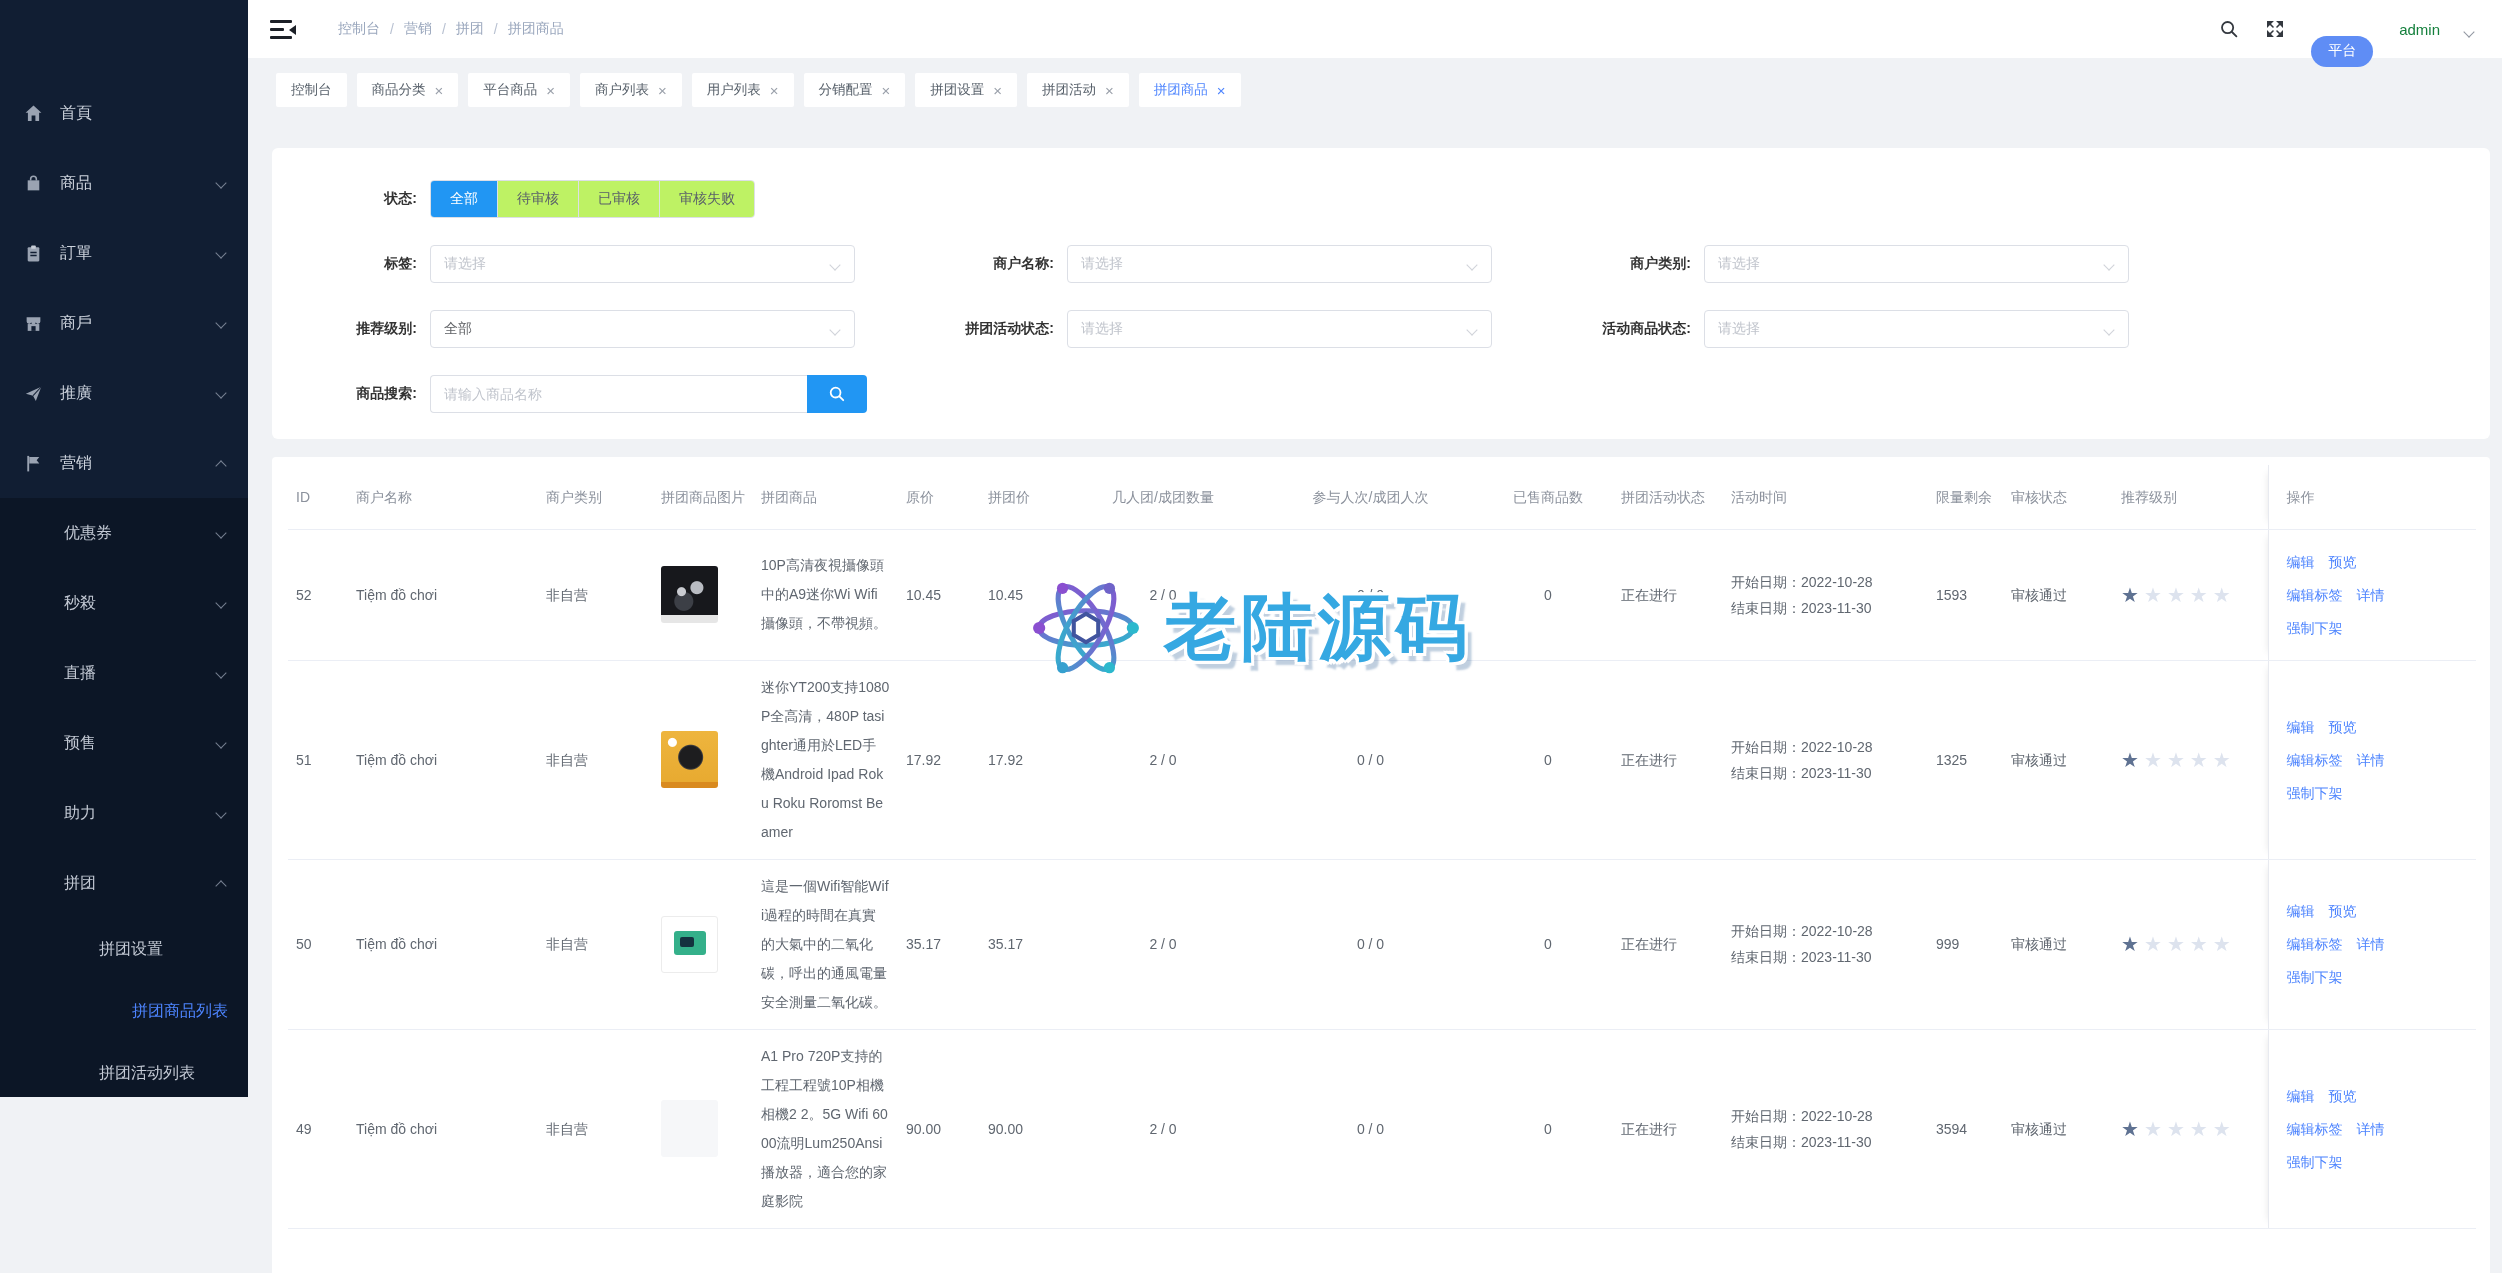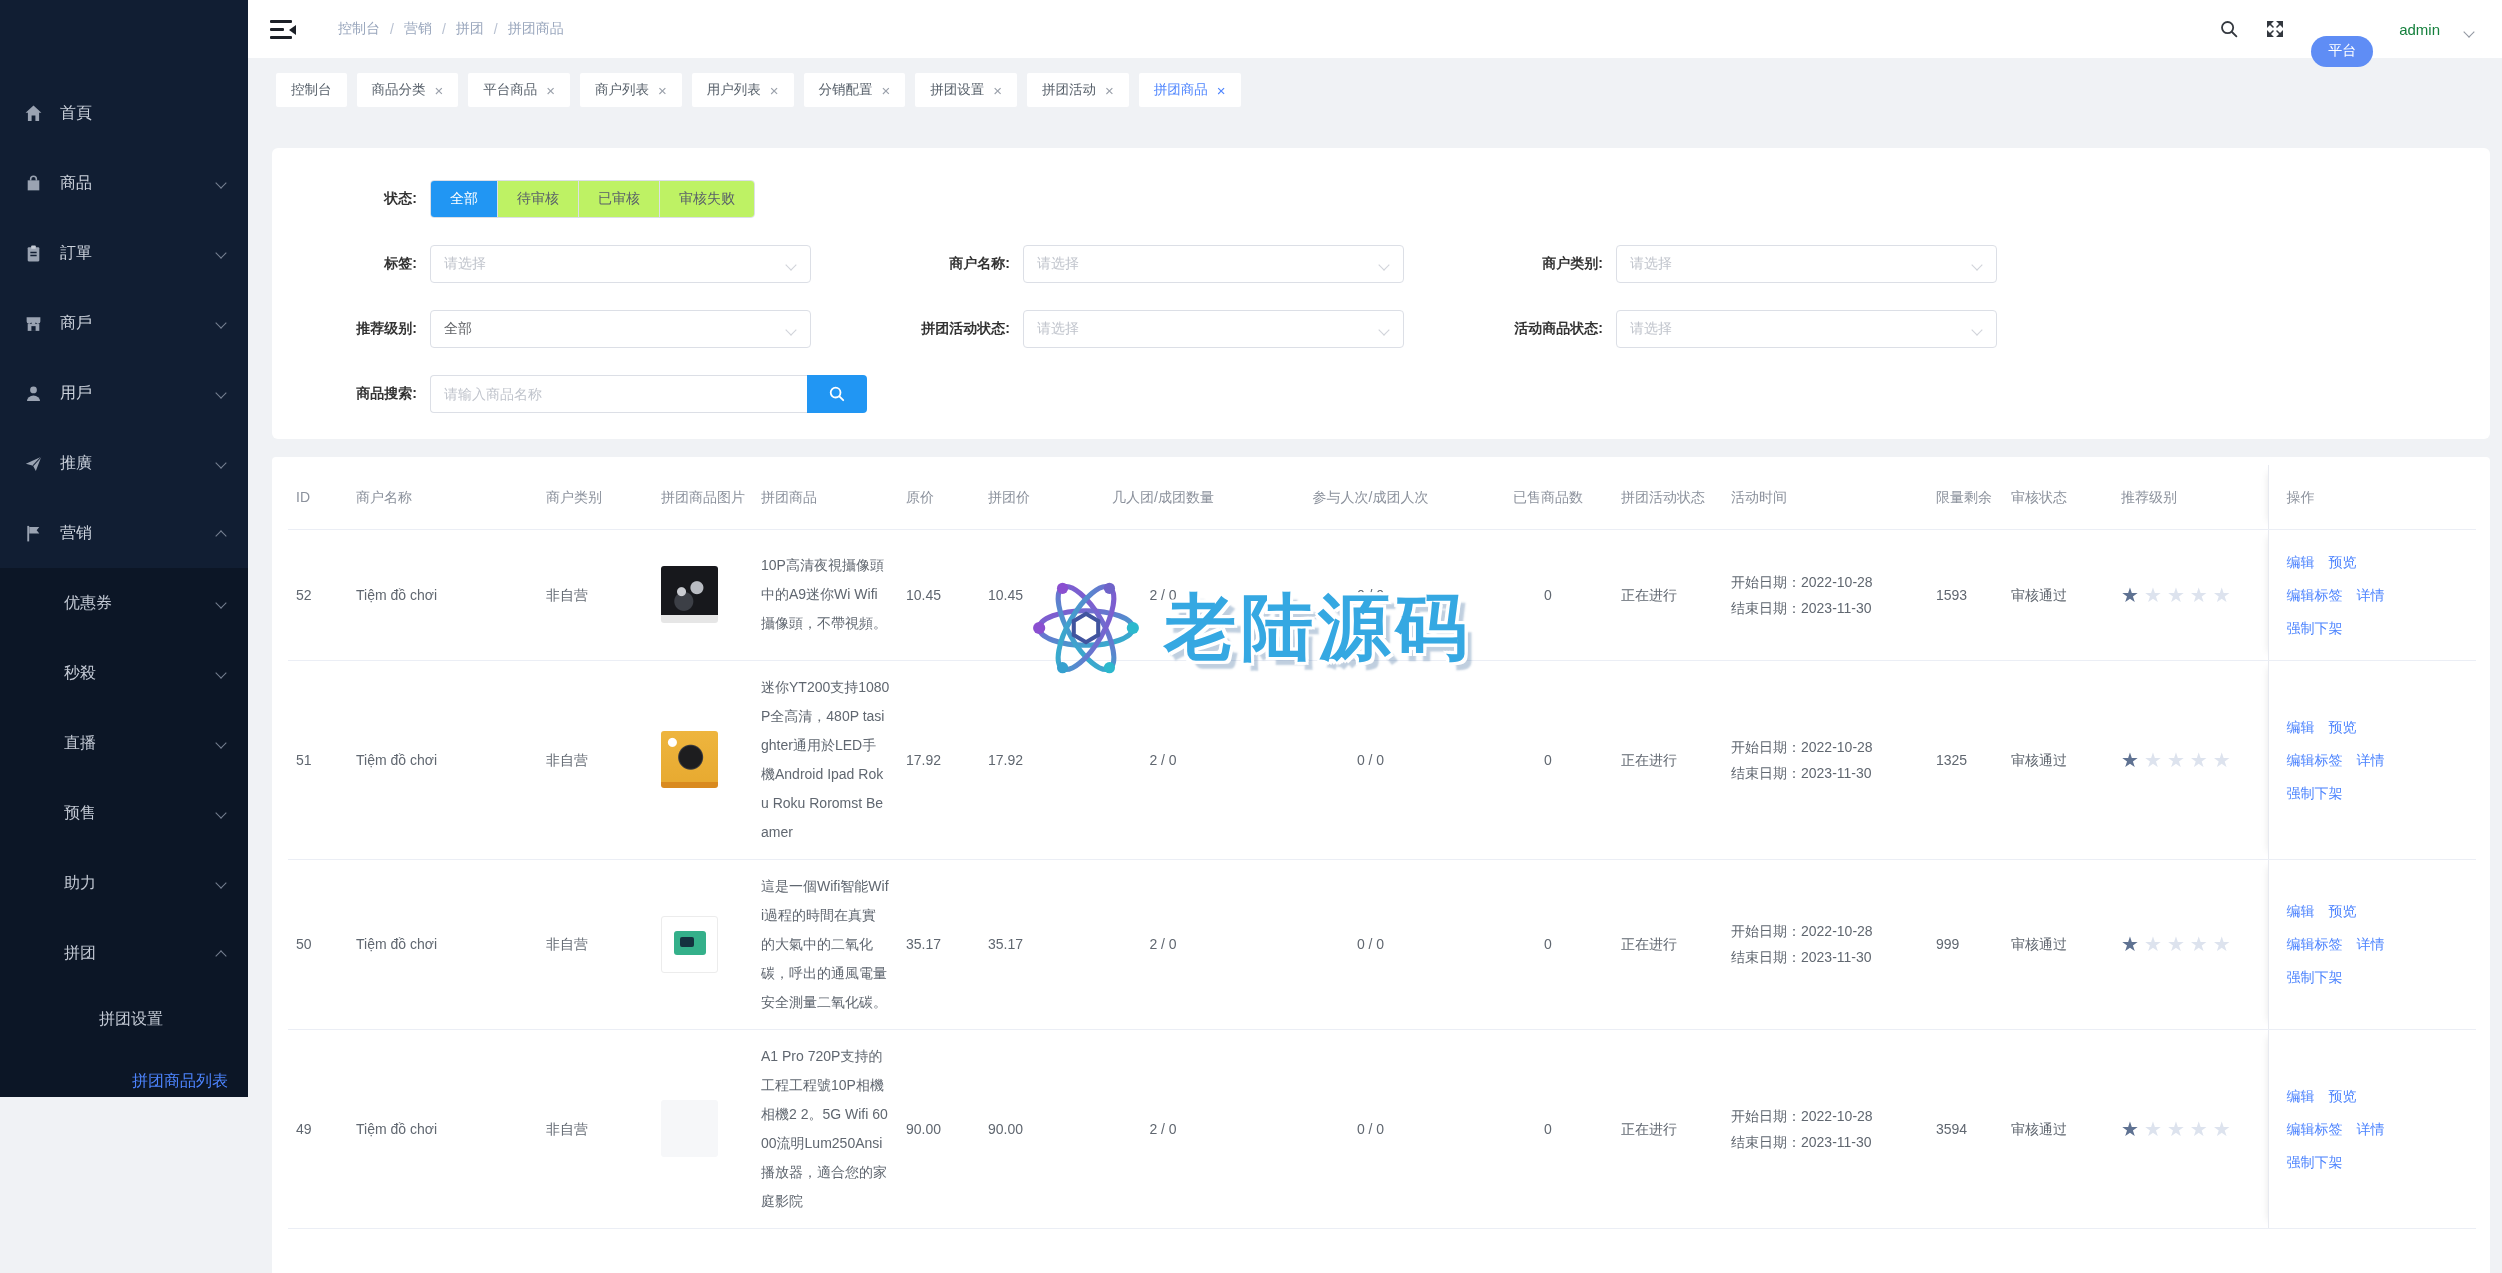--- a/index.html
+++ b/index.html
@@ -50,21 +50,21 @@
   
   .card { background:#fff; border-radius:4px; margin:0 12px 0 24px; }
   .filter-card { margin-top:41px; padding:32px 0 26px 0;border-radius:6px; }
   .f-line { display:flex; align-items:center; margin-bottom:27px; }
   .f-line:last-child { margin-bottom:0; }
   .f-label { width:158px; text-align:right; padding-right:13px; color:#333; font-weight:700; font-size:14px; flex:none; }
   .btn-group { display:flex; border:1px solid #dcdfe6; border-radius:4px; overflow:hidden; height:38px; }
   .btn-group .bt { padding:0 19px; display:flex; align-items:center; font-size:14px; color:#5a6169; background:#bef264; border-right:1px solid #dcdfe6; cursor:pointer; }
   .btn-group .bt:last-child { border-right:none; }
   .btn-group .bt.active { background:#2196f3; color:#fff; }
-  .select { width:381px; height:38px; border:1px solid #dcdfe6; border-radius:4px; display:flex; align-items:center; padding:0 30px 0 13px; position:relative; background:#fff; cursor:pointer; }
+  .select { width:425px; height:38px; border:1px solid #dcdfe6; border-radius:4px; display:flex; align-items:center; padding:0 30px 0 13px; position:relative; background:#fff; cursor:pointer; }
   .select .ph { color:#c0c4cc; font-size:14px; }
   .select .val { color:#606266; font-size:14px; }
   .select .chev { position:absolute; right:12px; top:13px; }
   .select .chev::before { border-color:#c0c4cc; }
   .gap2 { width:212px; flex:none; text-align:right; padding-right:13px; color:#333; font-weight:700; font-size:14px; }
   .search-wrap { display:flex; }
   .search-input { width:377px; height:38px; border:1px solid #dcdfe6; border-right:none; border-radius:4px 0 0 4px; padding:0 13px; font-size:14px; color:#606266; outline:none; font-family:inherit; }
   .search-input::placeholder { color:#c0c4cc; }
   .search-btn { width:60px; height:38px; background:#2196f3; border:none; border-radius:0 4px 4px 0; display:flex; align-items:center; justify-content:center; cursor:pointer; }
   .search-btn svg { width:18px; height:18px; }
@@ -142,30 +142,20 @@
       </div>
       <div class="side-item">
         <span class="s-ic">
           <svg viewBox="0 0 18 18" fill="#9aa3b2">
             <path d="M2.5 3h13v4.2a2.2 2.2 0 0 1-4.3.6 2.2 2.2 0 0 1-4.4 0 2.2 2.2 0 0 1-4.3-.6Z"></path>
             <path d="M3.5 9.5h11V16h-11z"></path>
             <rect x="7" y="11.5" width="4" height="4.5" fill="#111e33"></rect>
           </svg>
         </span>
         <span class="lbl">商戶</span>
-        <span class="chev down"></span>
-      </div>
-      <div class="side-item">
-        <span class="s-ic">
-          <svg viewBox="0 0 18 18" fill="#9aa3b2">
-            <circle cx="9" cy="5.6" r="3.2"></circle>
-            <path d="M2.8 16a6.2 5 0 0 1 12.4 0z"></path>
-          </svg>
-        </span>
-        <span class="lbl">用戶</span>
         <span class="chev down"></span>
       </div>
       <div class="side-item">
         <span class="s-ic">
           <svg viewBox="0 0 18 18" fill="#9aa3b2">
             <path d="M1.8 9.2L16.4 2.6 11.2 16l-2.6-4.9L1.8 9.2Z"></path>
             <path d="M8.6 11.1l7.8-8.5" stroke="#111e33" stroke-width="1"></path>
           </svg>
         </span>
         <span class="lbl">推廣</span>

